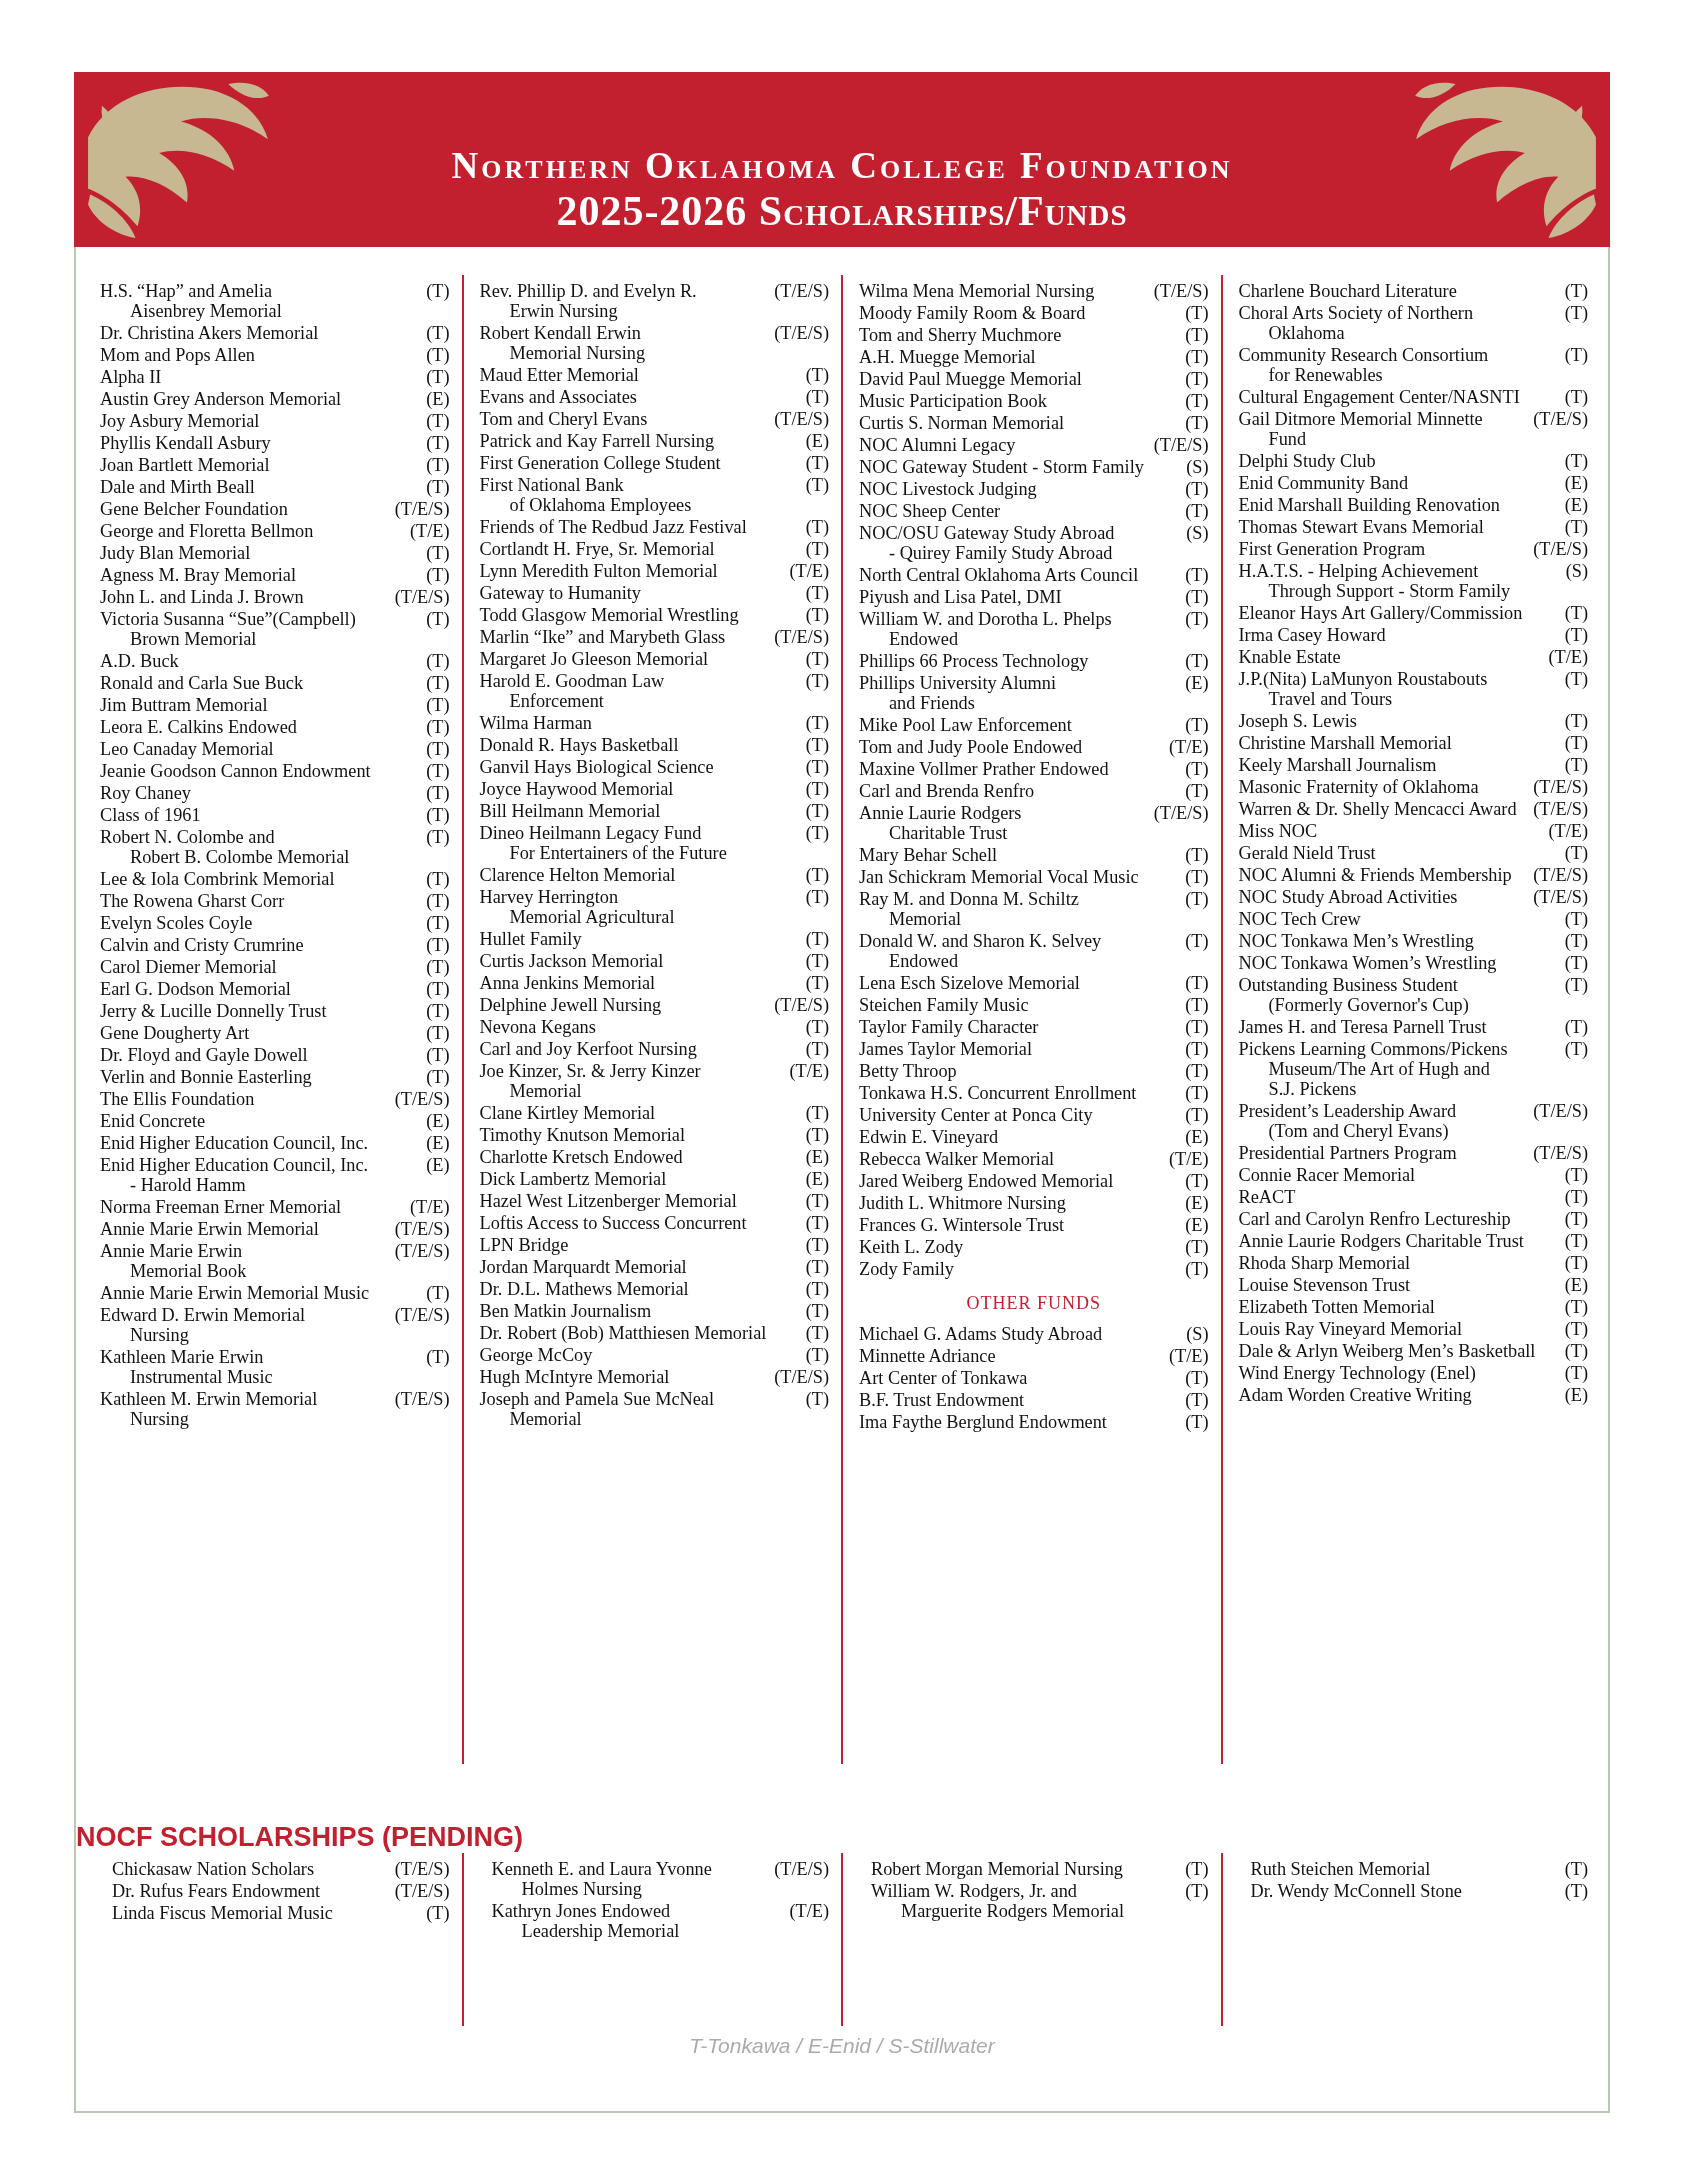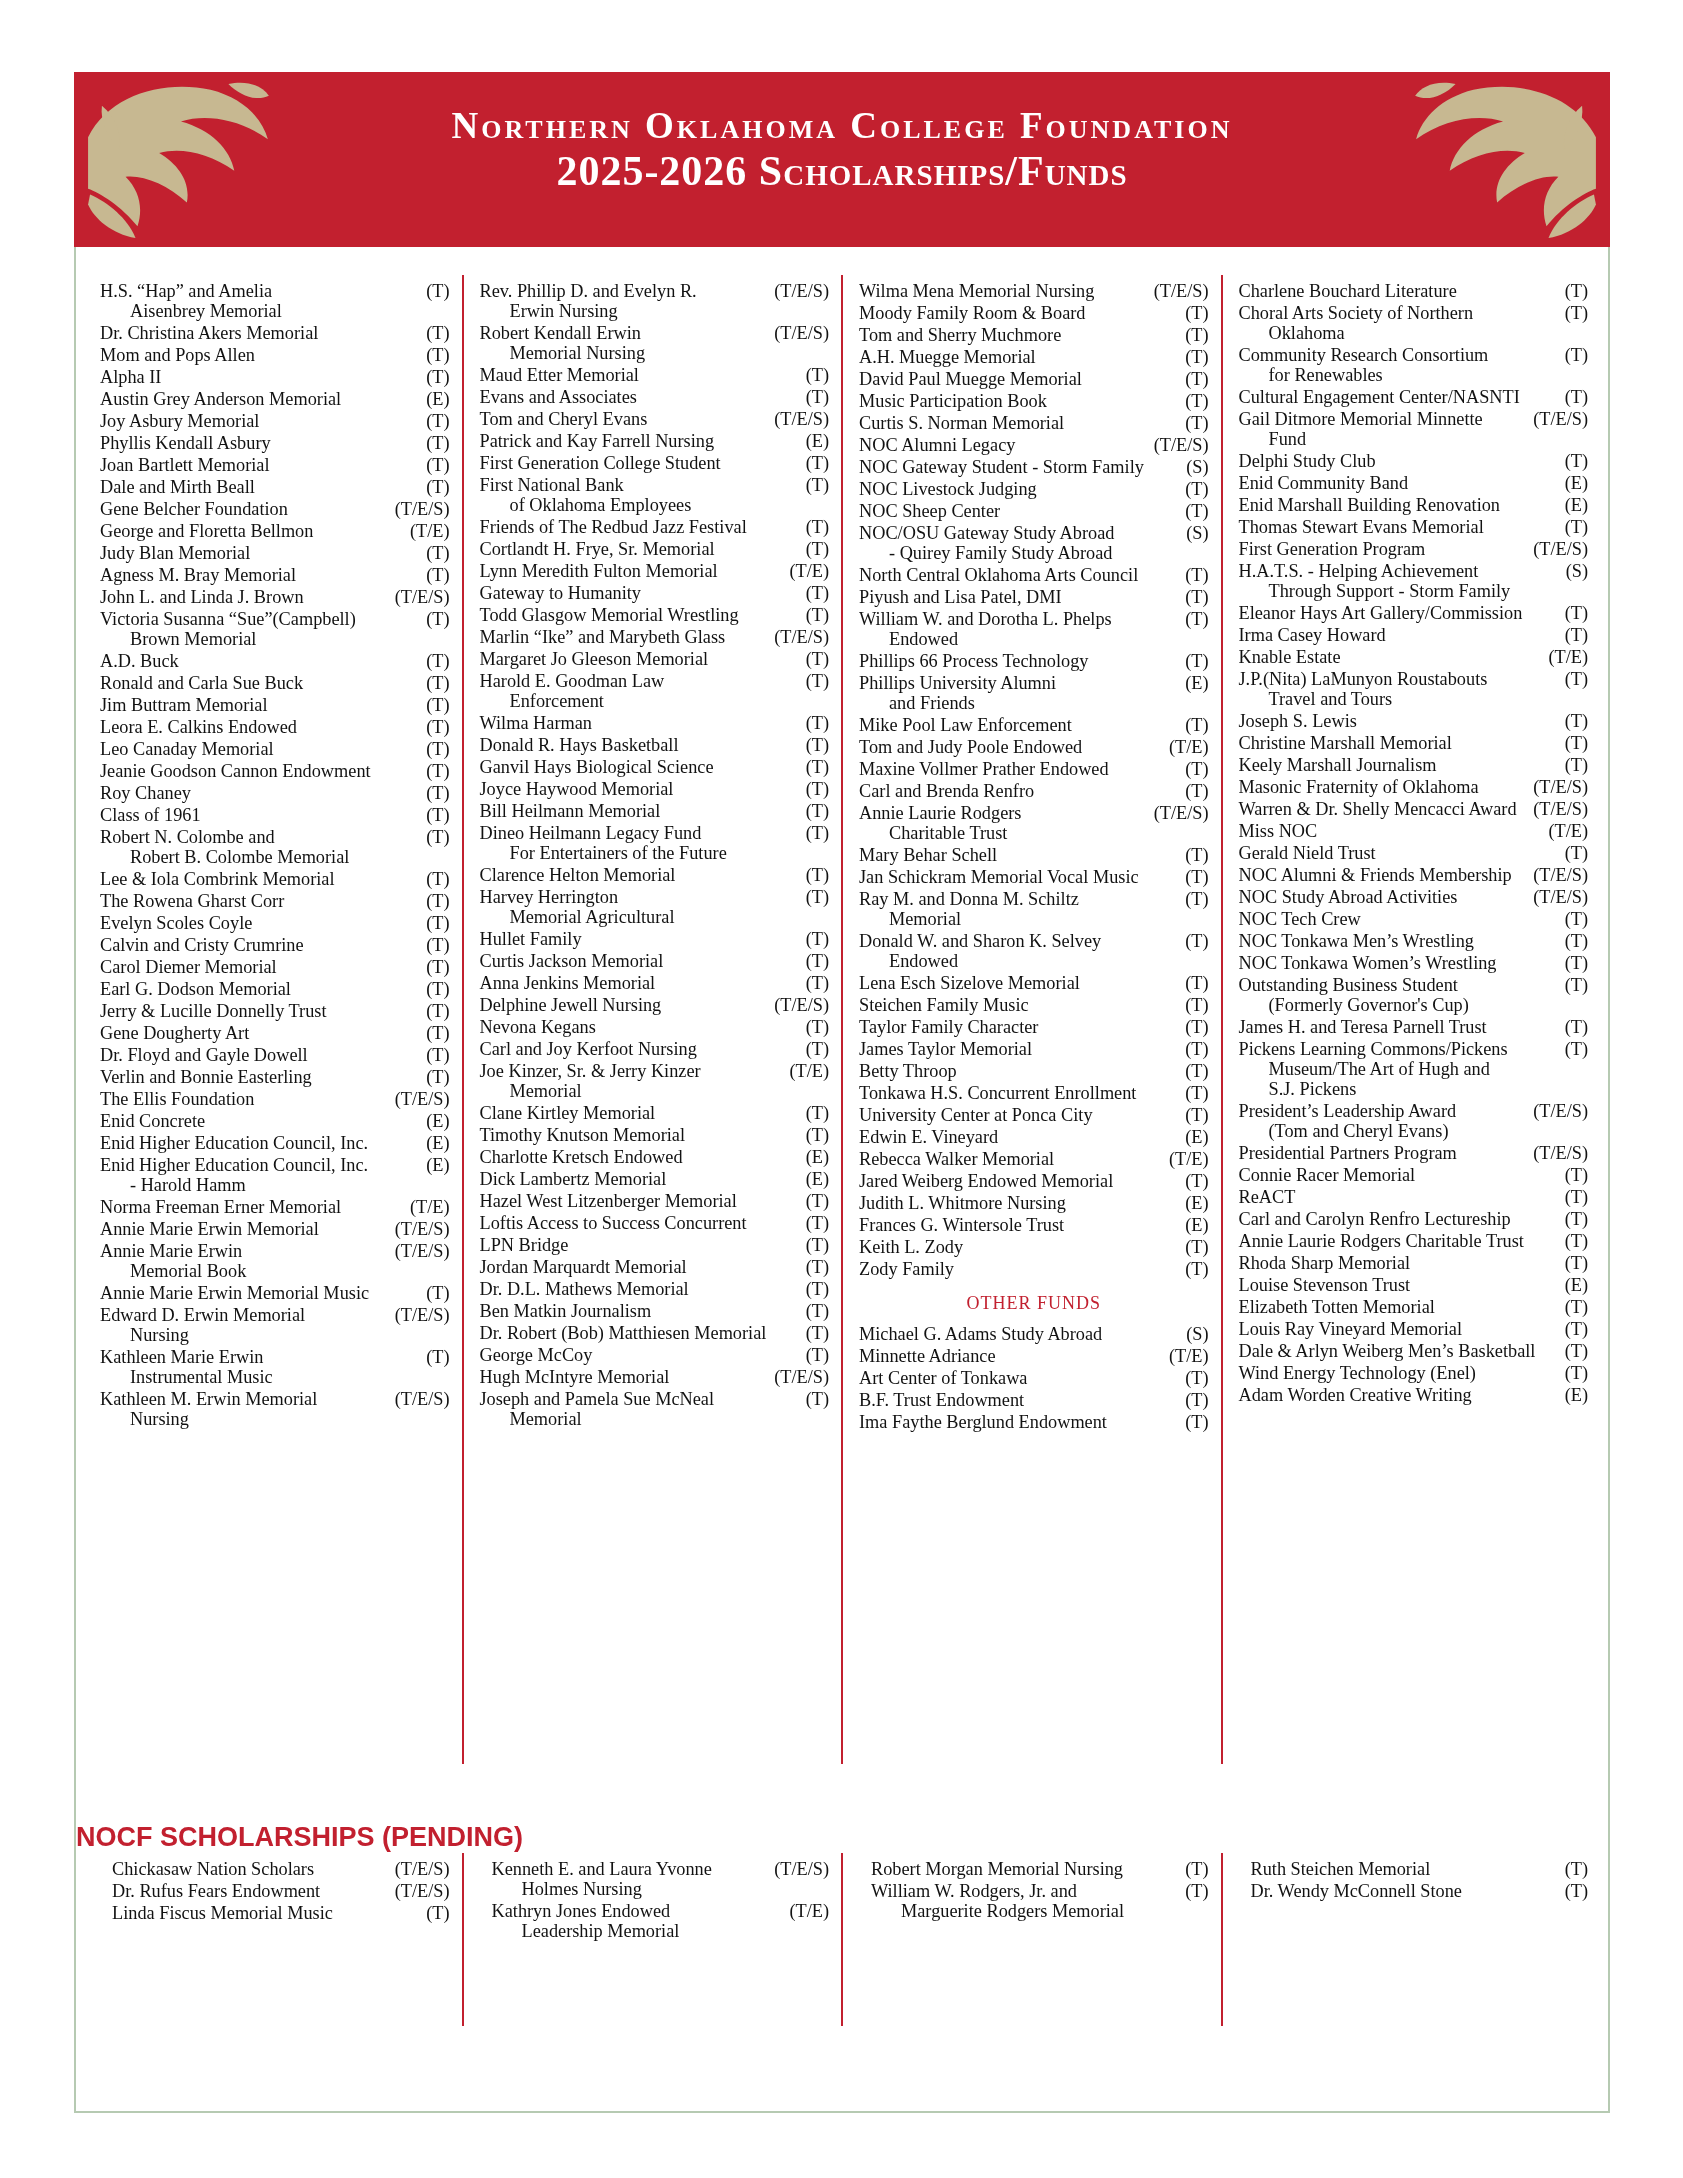--- a/index.html
+++ b/index.html
@@ -1,21 +1,21 @@
 <!DOCTYPE html>
 <html><head>
 <meta charset="utf-8">
 <style>
   html,body { margin:0; padding:0; background:#ffffff; }
   body { width:1683px; height:2178px; position:relative; font-family:"Liberation Serif", serif; }
   .frame { position:absolute; left:74px; top:72px; width:1536px; height:2041px;
            border:2px solid #b6cab2; background:#fff; box-sizing:border-box; }
   .banner { position:relative; margin:-2px -2px 0 -2px; height:175px; background:#c2202f; overflow:hidden; }
   .b1 { padding-top:32px; font-weight:600; font-size:37px; line-height:1.2; font-variant:small-caps;
-        color:#fff; text-align:center; letter-spacing:3px; font-family:"Liberation Serif", serif; }
+        color:#fff; text-align:center; letter-spacing:3px; font-family:"Liberation Serif", serif;margin-top:40px; }
   .b2 { font-weight:700; font-size:42px; line-height:1.1; font-variant:small-caps; color:#fff;
         text-align:center; letter-spacing:1px; font-family:Liberation Serif, serif; }
   .orn { position:absolute; top:6px; width:188px; height:163px; fill:#c7b891; }
   .orn.left { left:8px; } .orn.right { right:8px; transform:scaleX(-1); }
   .main { display:flex; height:1517px; padding:28px 8px 0 8px; box-sizing:border-box; }
   .col { flex:1; padding:6px 12px 0 16px; min-width:0; }
   .col + .col { border-left:2px solid #c2202f; }
   .entry { margin-bottom:2px; }
   .l1 { display:flex; justify-content:space-between; align-items:baseline; }
   .nm { font-size:18.3px; line-height:20px; color:#121212; padding-right:6px; }
@@ -1229,15 +1229,16 @@
           <div class="entry">
             <div class="l1">
               <span class="nm">Dr. Wendy McConnell Stone</span>
               <span class="cd">(T)</span>
             </div>
           </div>
         </div>
       </div>
   </div>
 
+  <div class="footer">T-Tonkawa / E-Enid / S-Stillwater</div>
 
 </div>
 
 
 </body></html>

